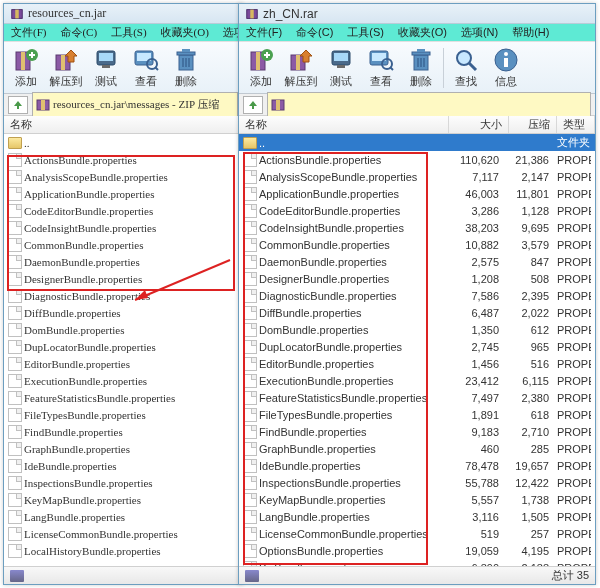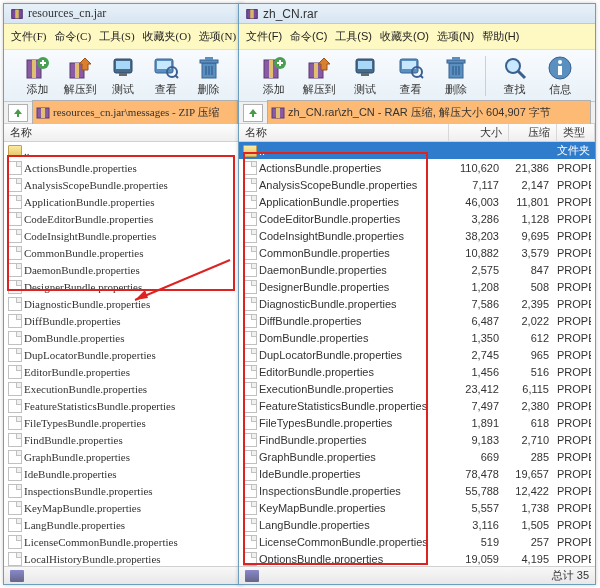--- a/index.html
+++ b/index.html
@@ -2,29 +2,29 @@
 <html><head>
 <meta charset="utf-8">
 <style>
 * { box-sizing: border-box; margin: 0; padding: 0; }
 body { font-family: "Microsoft YaHei", "Segoe UI", Tahoma, sans-serif; font-size: 11px; background: #fff; width: 600px; height: 588px; overflow: hidden; position: relative; }
 .window { position: absolute; background: #f0f0f0; border: 1px solid #6c9ec0; box-shadow: 0 0 4px rgba(0,0,0,0.2); display: flex; flex-direction: column; }
 .win-left { left: 3px; top: 3px; width: 240px; height: 582px; font-family: Liberation Serif, serif; }
 .win-right { left: 238px; top: 3px; width: 358px; height: 582px; z-index: 2; }
 .titlebar { height: 20px; background: linear-gradient(#e8f1f8, #d7e6f2); display: flex; align-items: center; padding: 0 6px; font-size: 12px; color: #333; border-bottom: 1px solid #b8ccd8; }
 .titlebar .winrar-icon { width: 14px; height: 14px; margin-right: 4px; display: inline-flex; }
-.menubar { height: 26px; background: #fef9c3; display: flex; align-items: center; padding: 0 4px; font-size: 11px; color: #222; gap: 2px; border-bottom: 1px solid #e0e0e0; }
+.menubar { height: 18px; background: #5eead4; display: flex; align-items: center; padding: 0 4px; font-size: 11px; color: #222; gap: 8px; border-bottom: 1px solid #e0e0e0; }
 .menubar span { padding: 0 3px; white-space: nowrap; }
-.toolbar { height: 52px; background: linear-gradient(#f8fbfe, #e8f1f8); display: flex; align-items: center; padding: 2px 16px; gap: 8px; border-bottom: 1px solid #c0c8d0; }
+.toolbar { height: 52px; background: linear-gradient(#f8fbfe, #e8f1f8); display: flex; align-items: center; padding: 2px 2px; gap: 0; border-bottom: 1px solid #c0c8d0; }
 .toolbar-sep { width: 1px; height: 40px; background: #c8d0d8; margin: 0 2px; }
 .tbtn { display: flex; flex-direction: column; align-items: center; justify-content: center; width: 40px; height: 48px; font-size: 11px; color: #333; cursor: default; }
 .tbtn .ico { width: 26px; height: 26px; margin-bottom: 1px; display: flex; align-items: center; justify-content: center; }
 .addressbar { height: 22px; background: #f0f0f0; display: flex; align-items: center; padding: 2px 4px; gap: 4px; border-bottom: 1px solid #d0d0d0; }
 .addr-up { width: 20px; height: 18px; border: 1px solid #b0b0b0; background: #fff; display: flex; align-items: center; justify-content: center; }
-.addr-field { flex: 1; height: 26px; border: 1px solid #b0b0b0; background: #fdba74; display: flex; align-items: center; padding: 0 3px; font-size: 11px; color: #333; overflow: hidden; white-space: nowrap; }
+.addr-field { flex: 1; height: 26px; border: 1px solid #b0b0b0; background: #fef9c3; display: flex; align-items: center; padding: 0 3px; font-size: 11px; color: #333; overflow: hidden; white-space: nowrap; }
 .addr-field .arch-icon { width: 14px; height: 14px; margin-right: 3px; flex-shrink: 0; }
 .list-header { height: 18px; background: linear-gradient(#fdfdfd,#efefef); display: flex; border-bottom: 1px solid #d0d0d0; font-size: 11px; color: #333; }
 .list-header .col { border-right: 1px solid #d8d8d8; padding: 2px 6px; display: flex; align-items: center; overflow: hidden; }
 .list-body { flex: 1; background: #fff; overflow: hidden; position: relative; }
 .row { display: flex; align-items: center; height: 17px; font-size: 11px; color: #333; padding: 0 4px; white-space: nowrap; }
 .row.sel { background: #2f7bcc; color: #fff; }
 .row .file-icon { width: 14px; height: 14px; margin-right: 2px; flex-shrink: 0; border: 1px solid #c0c0c0; background: #fff; position: relative; }
 .row .file-icon::after { content: ""; position: absolute; right: 0; top: 0; width: 4px; height: 4px; background: #f0f0f0; border-left: 1px solid #c0c0c0; border-bottom: 1px solid #c0c0c0; }
 .row .folder-icon { width: 14px; height: 12px; margin-right: 2px; flex-shrink: 0; background: linear-gradient(#fce9a0,#e6c668); border: 1px solid #c0a050; border-radius: 1px; }
 .row .name { flex: 1; overflow: hidden; }
@@ -344,21 +344,20 @@
           <path d="M6 1 L10 6 L7 6 L7 9 L5 9 L5 6 L2 6 Z" fill="#4a9a4a"></path>
         </svg>
       </div>
     <div class="addr-field">
       <span class="arch-icon">
           <svg viewBox="0 0 14 14">
             <rect x="1" y="2" width="12" height="10" fill="#8b5aa5" stroke="#5a3a70"></rect>
             <rect x="5" y="2" width="4" height="10" fill="#e0c070"></rect>
           </svg>
         </span>
-      <span>zh_CN.rar\zh_CN - RAR 压缩, 解压大小 604,907 字节</span>
     </div>
   </div>
   <div class="list-header">
     <div class="col" style="flex:1">名称</div>
     <div class="col" style="width:60px;justify-content:flex-end">大小</div>
     <div class="col" style="width:48px;justify-content:flex-end">压缩</div>
     <div class="col" style="width:38px">类型</div>
   </div>
   <div class="list-body" id="right-list">
       <div class="row sel">
@@ -483,21 +482,21 @@
       <div class="row">
         <span class="file-icon"></span>
         <span class="name">FindBundle.properties</span>
         <span class="size">9,183</span>
         <span class="packed">2,710</span>
         <span class="type">PROPE</span>
       </div>
       <div class="row">
         <span class="file-icon"></span>
         <span class="name">GraphBundle.properties</span>
-        <span class="size">669</span>
+        <span class="size">460</span>
         <span class="packed">285</span>
         <span class="type">PROPE</span>
       </div>
       <div class="row">
         <span class="file-icon"></span>
         <span class="name">IdeBundle.properties</span>
         <span class="size">78,478</span>
         <span class="packed">19,657</span>
         <span class="type">PROPE</span>
       </div>

